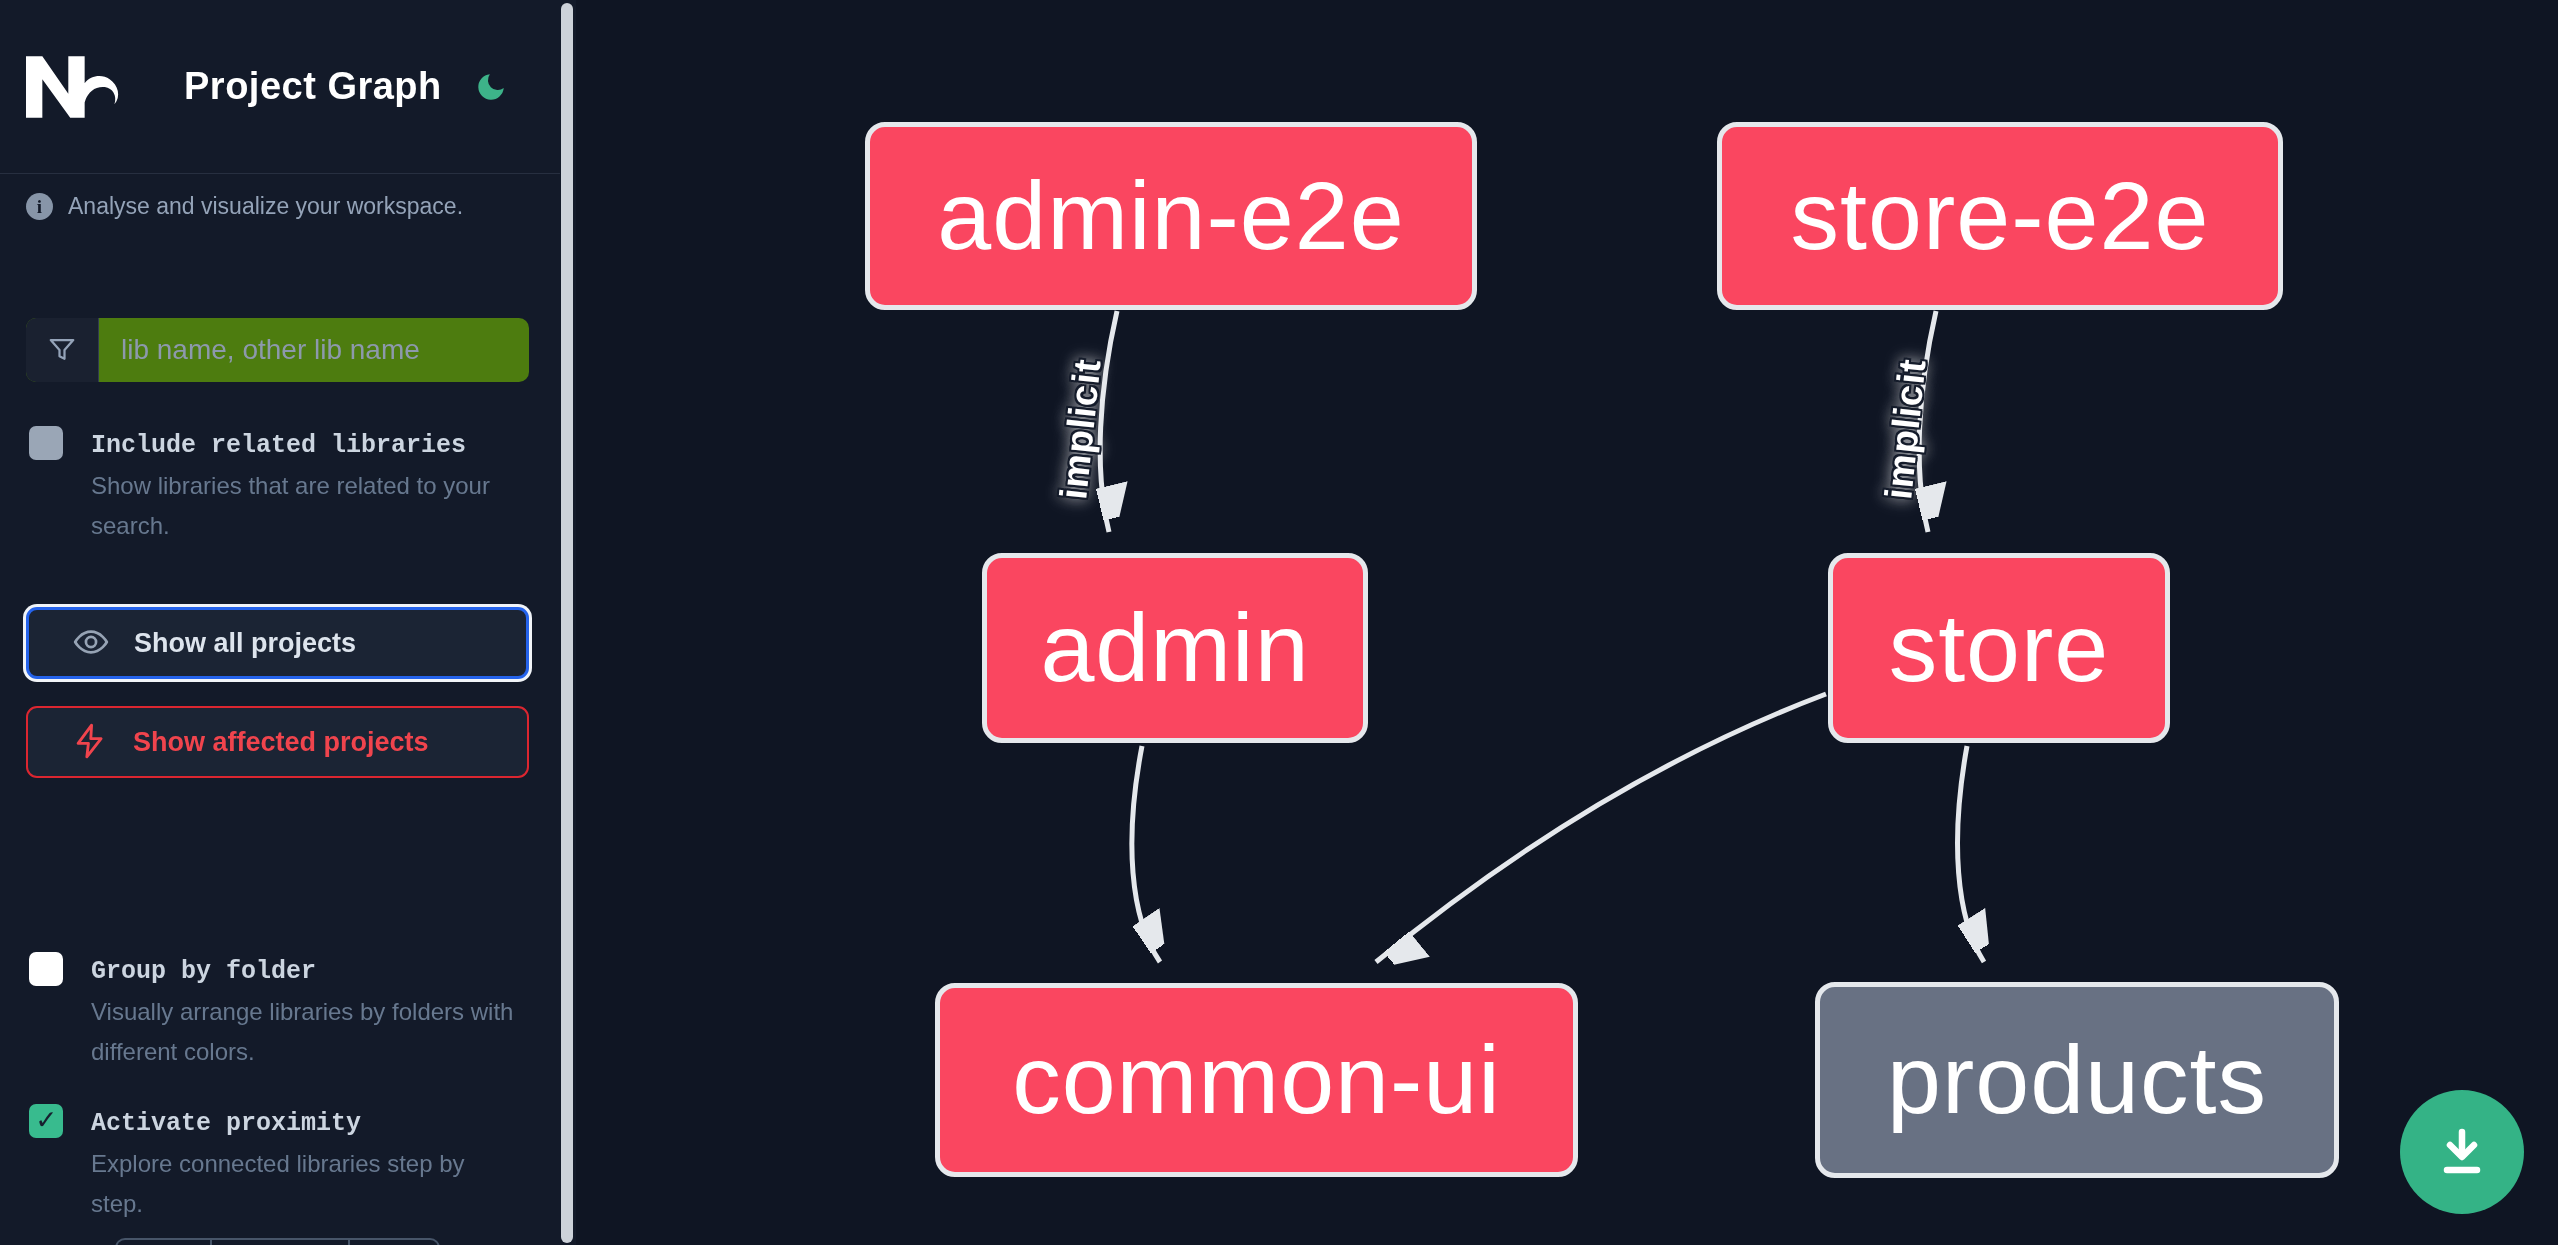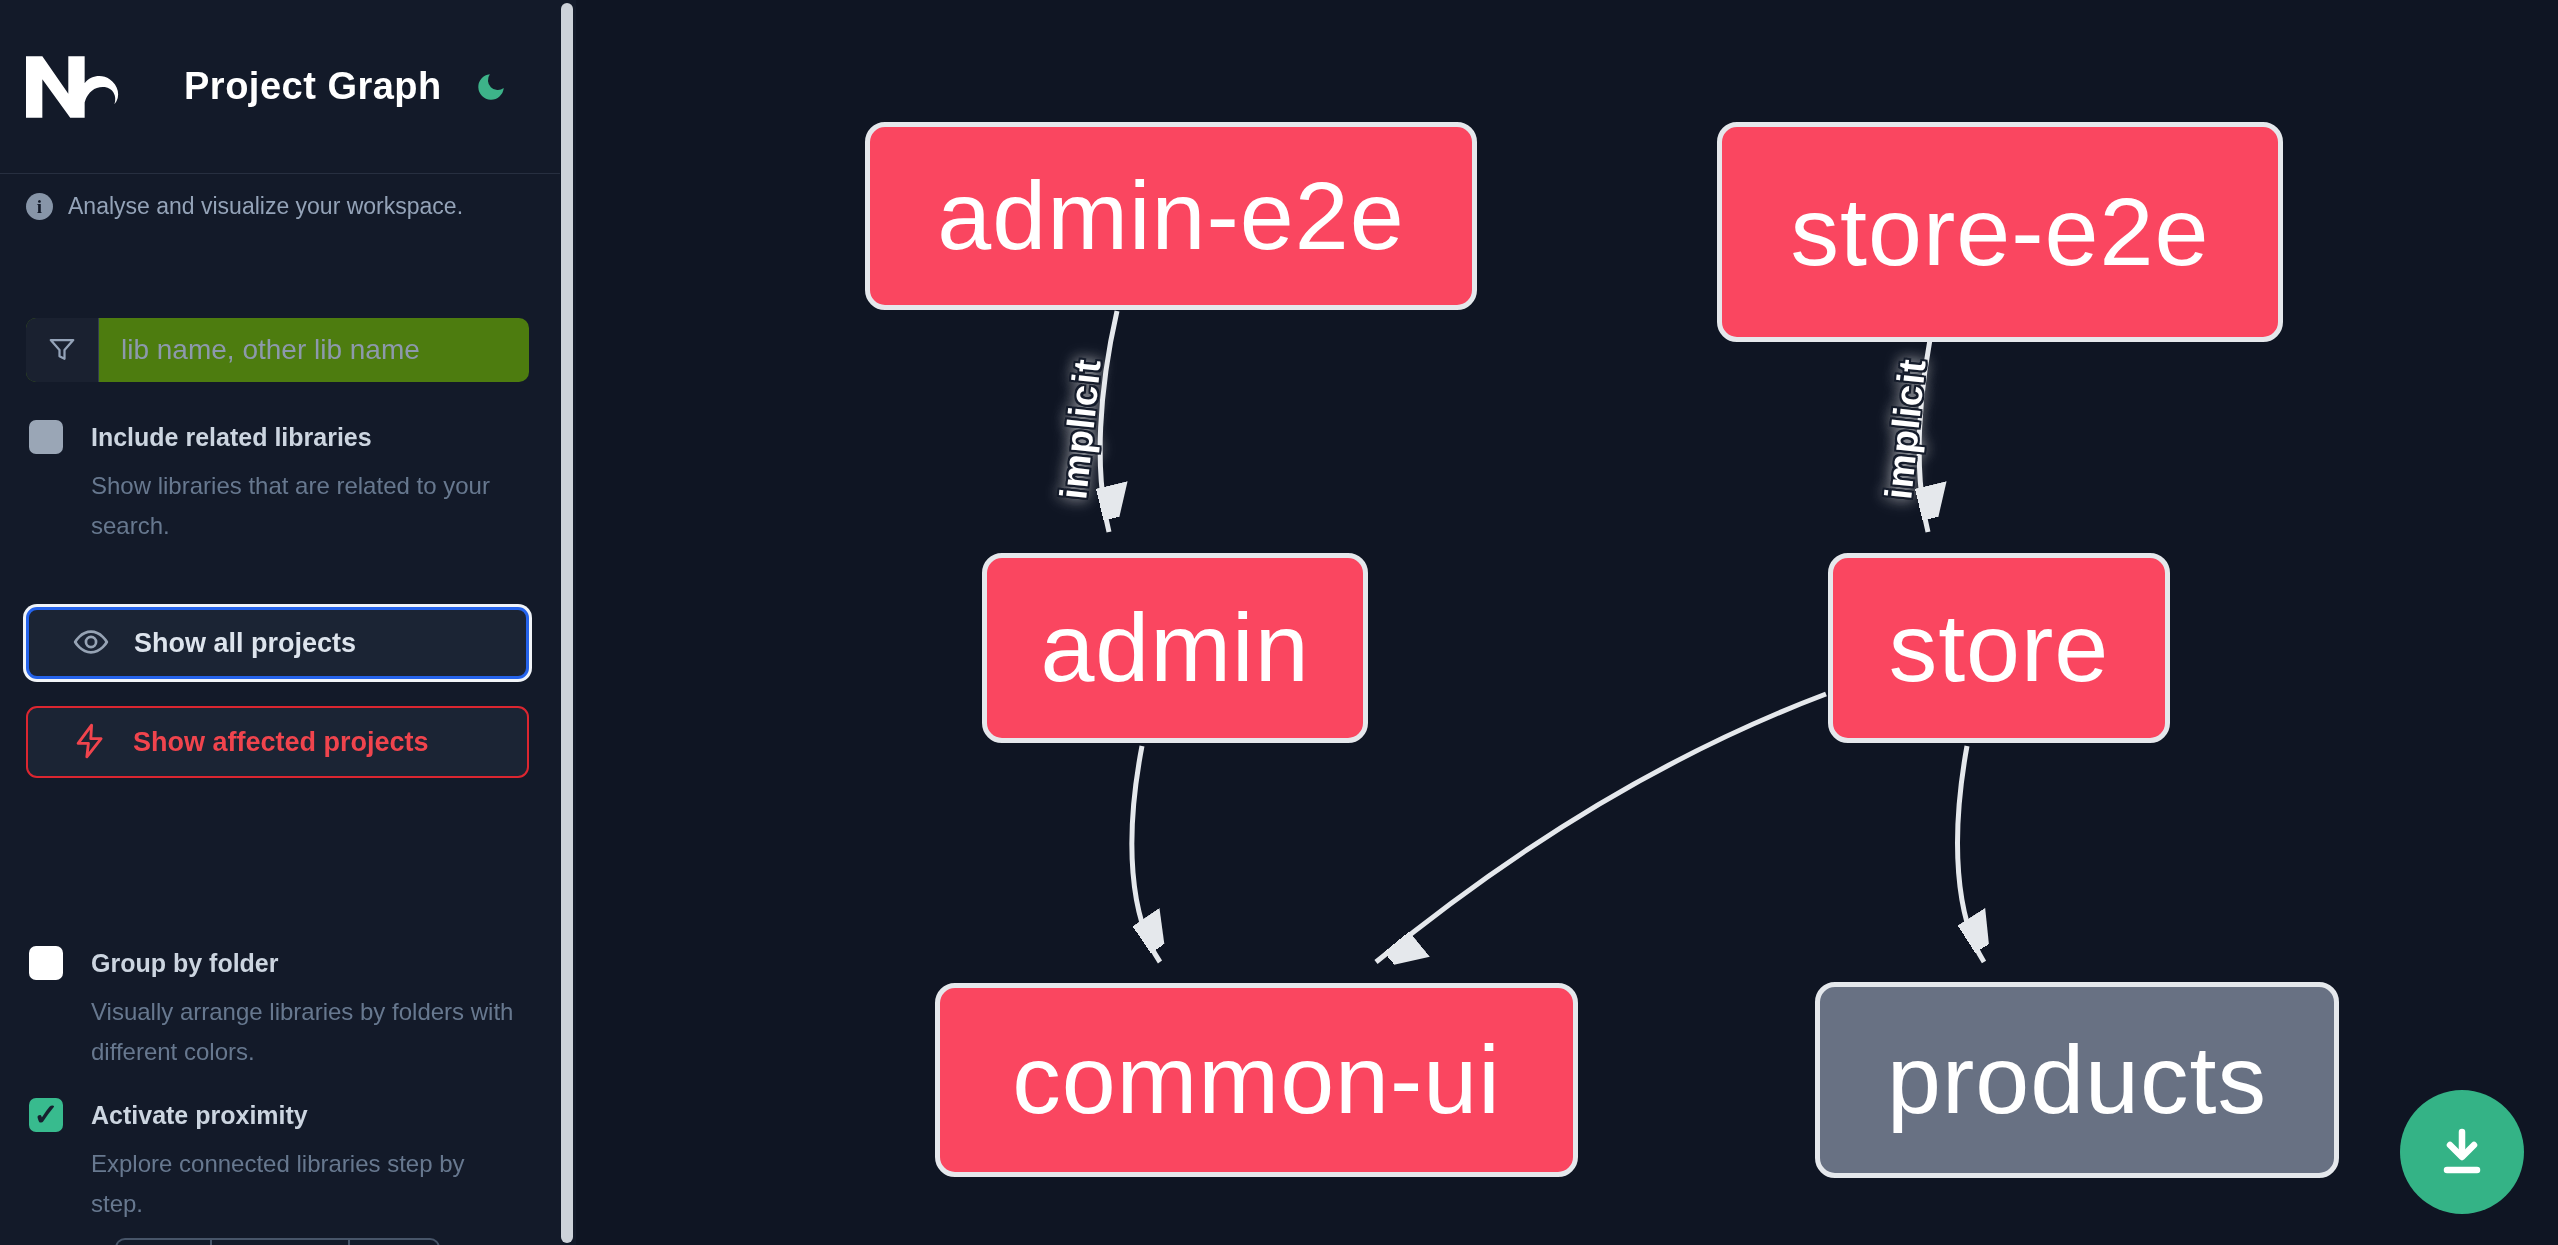--- a/index.html
+++ b/index.html
@@ -25,21 +25,21 @@
 
   .search{position:absolute;left:26px;top:318px;width:503px;height:64px;border-radius:10px;
     overflow:hidden;display:flex;background:#4d7c0f;}
   .search .funnel{width:72px;background:#1a2130;border-right:1px solid #313b4f;display:flex;
     align-items:center;justify-content:center;flex:none;}
   .search input{flex:1;background:transparent;border:none;outline:none;color:#e2e8f0;
     font-size:28px;padding:0 22px;font-family:"Liberation Sans",sans-serif;}
   .search input::placeholder{color:#8d99ac;opacity:1;}
 
   .toggle-block{position:absolute;left:29px;width:500px;}
-  .toggle-row{display:flex;align-items:center;gap:28px;height:46px;}
+  .toggle-row{display:flex;align-items:flex-end;gap:28px;height:46px;font-family:Liberation Mono, monospace;}
   .cbox{width:34px;height:34px;border-radius:7px;flex:none;display:flex;align-items:center;justify-content:center;}
   .cbox.gray{background:#9aa6b6;}
   .cbox.white{background:#ffffff;}
   .cbox.green{background:#38bb8e;}
   .cbox .check{color:#17202f;font-size:30px;font-weight:700;line-height:1;}
   .toggle-label{font-size:25px;font-weight:700;color:#ccd5e0;}
   .toggle-desc{margin:6px 0 0 62px;width:432px;font-size:24px;line-height:40px;color:#67788f;}
 
   .sb-btn{position:absolute;left:26px;width:503px;height:72px;box-sizing:border-box;border-radius:11px;
     background:#1b2434;display:flex;align-items:center;gap:24px;padding:0 0 0 43px;cursor:pointer;
@@ -182,21 +182,21 @@
         <path d="M 1142 746 C 1124 840, 1130 918, 1160 962" marker-end="url(#arrow)"></path>
         <path d="M 1826 694 Q 1598 780, 1376 962" marker-end="url(#arrow)"></path>
         <path d="M 1967 746 C 1950 840, 1956 918, 1984 962" marker-end="url(#arrow)"></path>
       </g>
     </svg>
 
     <div class="edge-label" style="left:1081px;top:429px;">implicit</div>
     <div class="edge-label" style="left:1906px;top:429px;">implicit</div>
 
     <div class="gnode affected" style="left:865px;top:122px;width:612px;height:188px;">admin-e2e</div>
-    <div class="gnode affected" style="left:1717px;top:122px;width:566px;height:220px;">store-e2e</div>
+    <div class="gnode affected" style="left:1717px;top:122px;width:566px;height:188px;">store-e2e</div>
     <div class="gnode affected" style="left:982px;top:553px;width:386px;height:190px;">admin</div>
     <div class="gnode affected" style="left:1828px;top:553px;width:342px;height:190px;">store</div>
     <div class="gnode affected" style="left:935px;top:983px;width:643px;height:194px;">common-ui</div>
     <div class="gnode plain" style="left:1815px;top:982px;width:524px;height:196px;">products</div>
 
     <button class="fab">
       <span>
         <svg viewBox="0 0 56 56" fill="none" stroke="#ffffff" stroke-width="6.5" stroke-linecap="round" stroke-linejoin="round" width="56" height="56">
           <path d="M28 9 v23"></path>
           <path d="M16 22 l12 12 12-12"></path>

